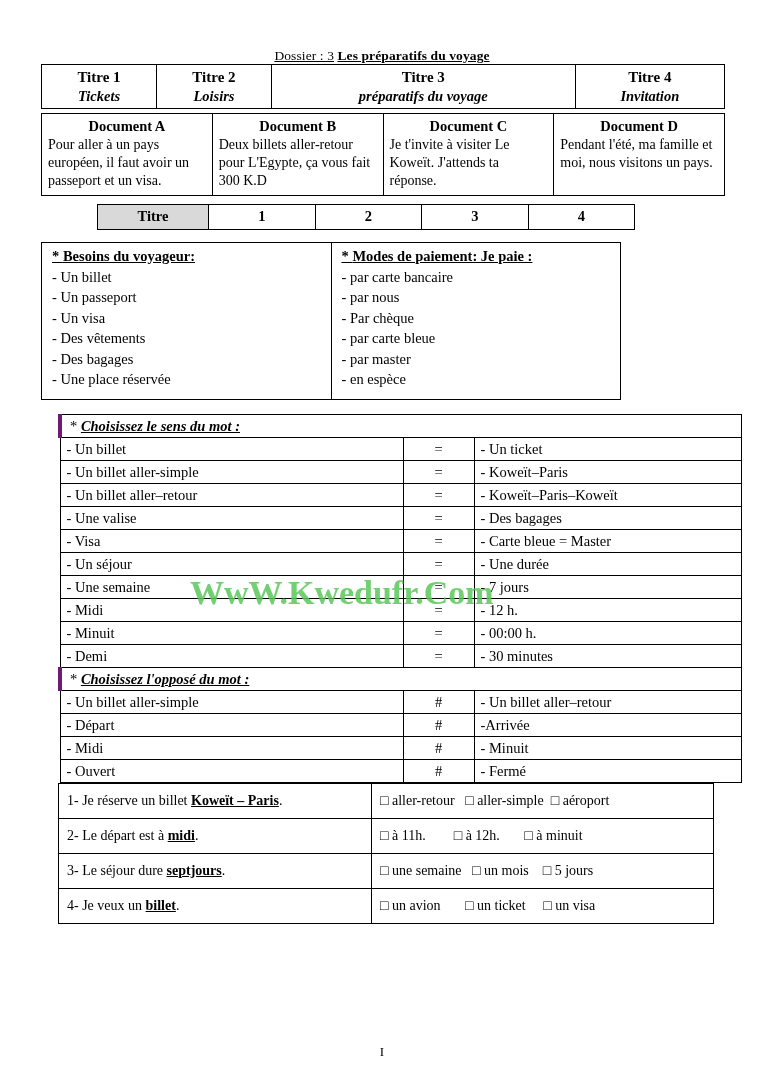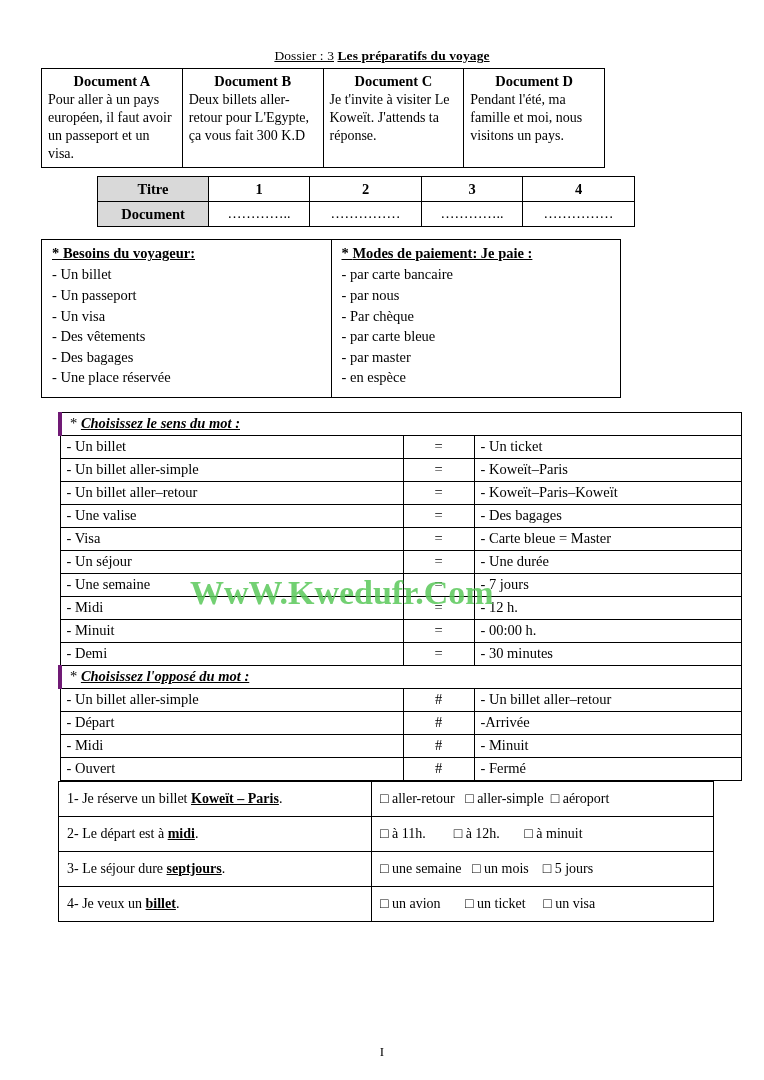--- a/index.html
+++ b/index.html
@@ -60,21 +60,21 @@
   .tbl-titres .th {
     font-weight: bold;
     font-size: 15px;
   }
   .tbl-titres .sub {
     font-weight: bold;
     font-style: italic;
     font-size: 14.5px;
   }
   .tbl-docs {
-    width: 564px;
+    width: 684px;
     margin-top: 4px;
     margin-left: 1px;
   }
   .tbl-docs td {
     border: 1px solid #000;
     vertical-align: top;
     padding: 3px 6px 5px 6px;
     width: 25%;
     line-height: 1.27;
     font-size: 14px;
@@ -198,20 +198,42 @@
 <body>
 
 <div class="page">
 
   <div class="doc-title">
     <span class="t-normal">Dossier : 3</span>
     <span class="t-bold">Les préparatifs du voyage</span>
   </div>
 
 
+  <table class="tbl-titres">
+    <tbody>
+        <tr>
+      <td>
+        <div class="th">Titre 1</div>
+        <div class="sub">Tickets</div>
+      </td>
+      <td>
+        <div class="th">Titre 2</div>
+        <div class="sub">Loisirs</div>
+      </td>
+      <td>
+        <div class="th">Titre 3</div>
+        <div class="sub">préparatifs du voyage</div>
+      </td>
+      <td>
+        <div class="th">Titre 4</div>
+        <div class="sub">Invitation</div>
+      </td>
+    </tr>
+  </tbody>
+    </table>
 
   <table class="tbl-docs">
     <tbody>
         <tr>
       <td>
         <span class="dh">Document A</span>
         <span>Pour aller à un pays européen, il faut avoir un passeport et un visa.</span>
       </td>
       <td>
         <span class="dh">Document B</span>
@@ -230,27 +252,20 @@
     </table>
 
   <table class="tbl-match">
     <tbody>
         <tr>
       <td class="lbl">Titre</td>
       <td class="num">1</td>
       <td class="num">2</td>
       <td class="num">3</td>
       <td class="num">4</td>
-    </tr>
-    <tr>
-      <td class="lbl">Document</td>
-      <td>…………..</td>
-      <td>……………</td>
-      <td>…………..</td>
-      <td>……………</td>
     </tr>
   </tbody>
     </table>
 
   <table class="tbl-two">
     <tbody>
         <tr>
       <td>
         <div class="lst-head"><span class="star">* </span><span>Besoins du voyageur:</span></div>
         <div class="lst-item">- Un billet</div>

